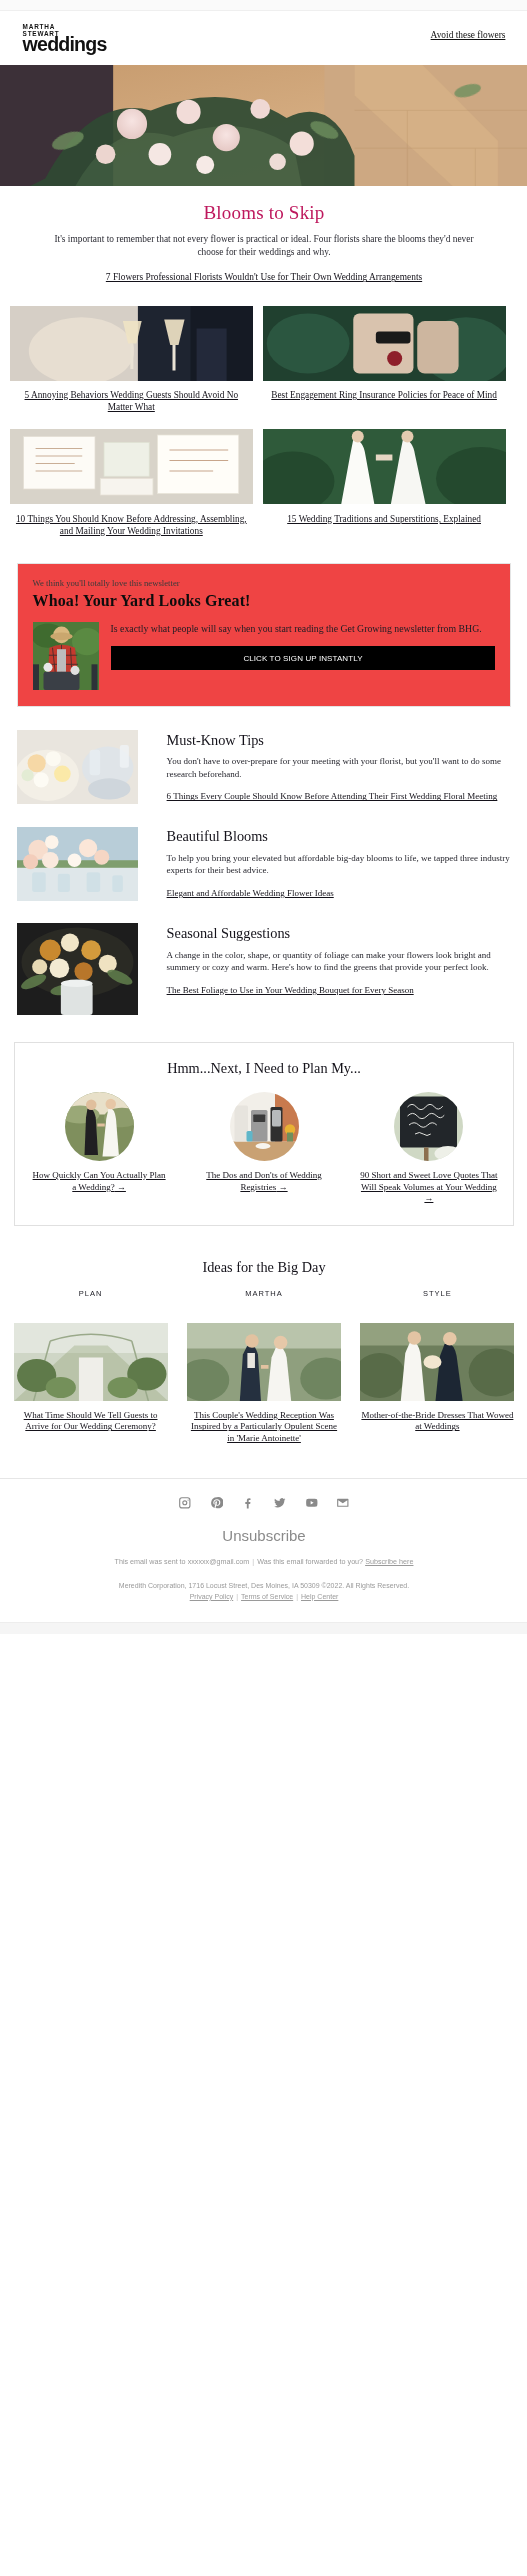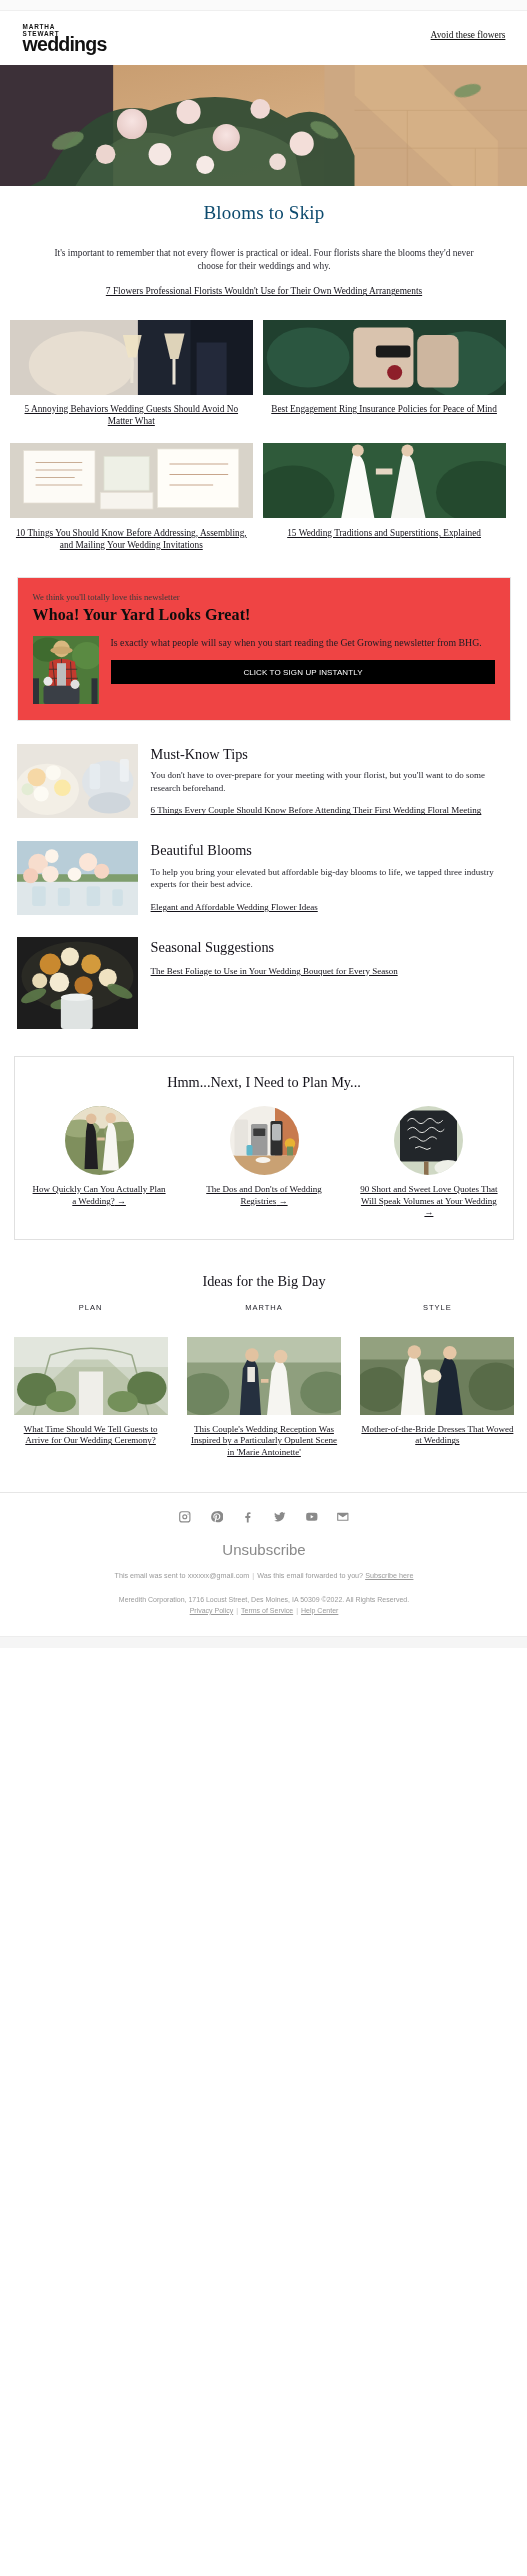--- a/index.html
+++ b/index.html
@@ -38,21 +38,21 @@
 
   
   .hero { width:528px; height:121px; overflow:hidden; position:relative; }
   .hero-img { width:100%; height:100%; display:block; }
 
   
   .lede { padding:16.6px 47px 4.5px 47px; text-align:center; }
   .lede h1 {
     font-family:"Liberation Serif", serif;
     font-weight:400; font-size:19px; letter-spacing:0.2px;
-    margin:0 0 23px 0; color:#0c4a6e;
+    margin:0 0 9px 0; color:#be185d;
   }
   .lede p {
     font-size:9.4px; line-height:13px; color:#2b2b33;
     margin:0; padding:0 6px;
   }
   .lede .cta-link {
     display:inline-block; margin-top:13px;
     font-size:9.4px; color:#14121a; text-decoration:underline;
   }
 
@@ -85,21 +85,21 @@
   .promo-right p { font-size:9.8px; line-height:13.6px; margin:0 0 10.6px 0; color:#1c1c24; }
   .signup-btn {
     display:block; width:100%; background:#000; color:#fff;
     font-family:"Liberation Sans", sans-serif;
     font-size:8px; letter-spacing:0.1px; text-align:center;
     padding:7.5px 4.5px; text-decoration:none; border:0; cursor:pointer;
   }
 
   
   .feature {
-    display:flex; gap:13px; align-items:flex-start;
+    display:flex; gap:29px; align-items:flex-start;
     padding:22.6px 16.6px 0 16.6px;
   }
   .feature .fimg { width:121px; height:74px; flex:0 0 121px; display:block; }
   .feature .fbody { flex:1; padding-top:1.5px; }
   .feature h3 {
     font-family:"Liberation Serif", serif;
     font-weight:400; font-size:14.3px; margin:0 0 6.8px 0; color:#14121a;
   }
   .feature p { font-size:9px; line-height:12.4px; margin:0 0 8.3px 0; color:#26262e; }
   .feature a.flink {
@@ -392,20 +392,21 @@
       <g fill="#5e7a4a" opacity="0.9">
         <ellipse cx="22" cy="78" rx="18" ry="7" transform="rotate(-25 22 78)"></ellipse>
         <ellipse cx="136" cy="72" rx="18" ry="7" transform="rotate(25 136 72)"></ellipse>
         <ellipse cx="64" cy="88" rx="20" ry="7" transform="rotate(-10 64 88)"></ellipse>
       </g>
       <rect x="58" y="80" width="42" height="42" rx="4" fill="#dfe3e2"></rect>
       <ellipse cx="79" cy="80" rx="21" ry="5" fill="#eef1f0"></ellipse>
     </svg>
     <div class="fbody">
       <h3>Seasonal Suggestions</h3>
+      <p>A change in the color, shape, or quantity of foliage can make your flowers look bright and summery or cozy and warm. Here's how to find the greens that provide your perfect look.</p>
       <a class="flink" href="#">The Best Foliage to Use in Your Wedding Bouquet for Every Season</a>
     </div>
   </div>
 
   <div class="planbox-wrap">
     <div class="planbox">
       <h2>Hmm...Next, I Need to Plan My...</h2>
       <div class="circles">
 
         <div class="circle-card">

